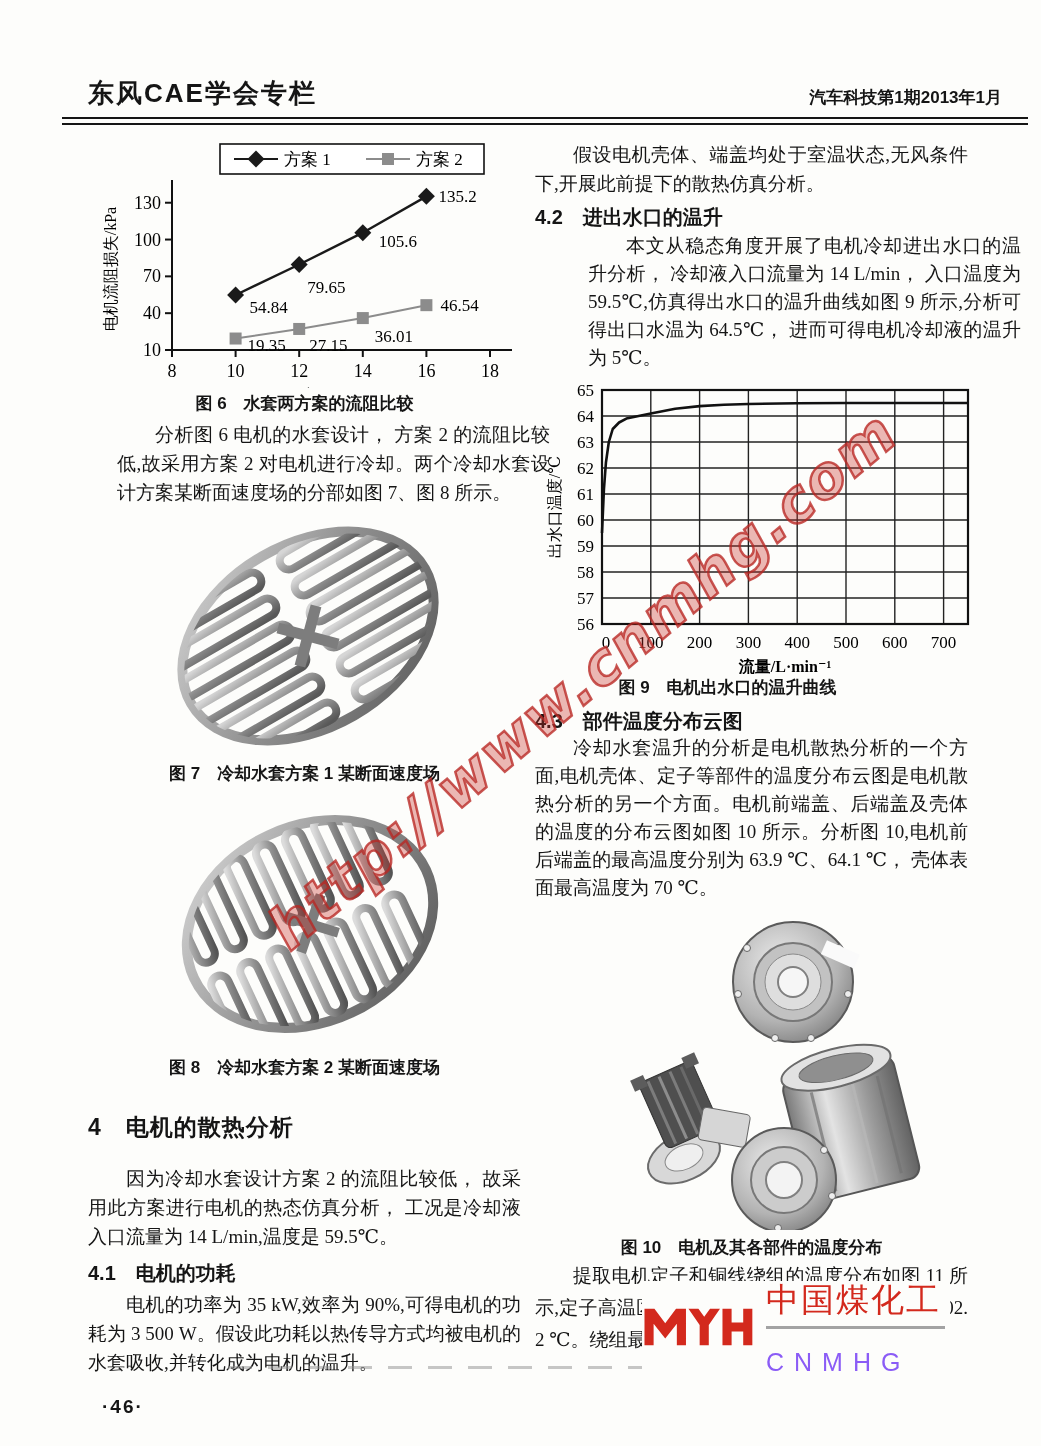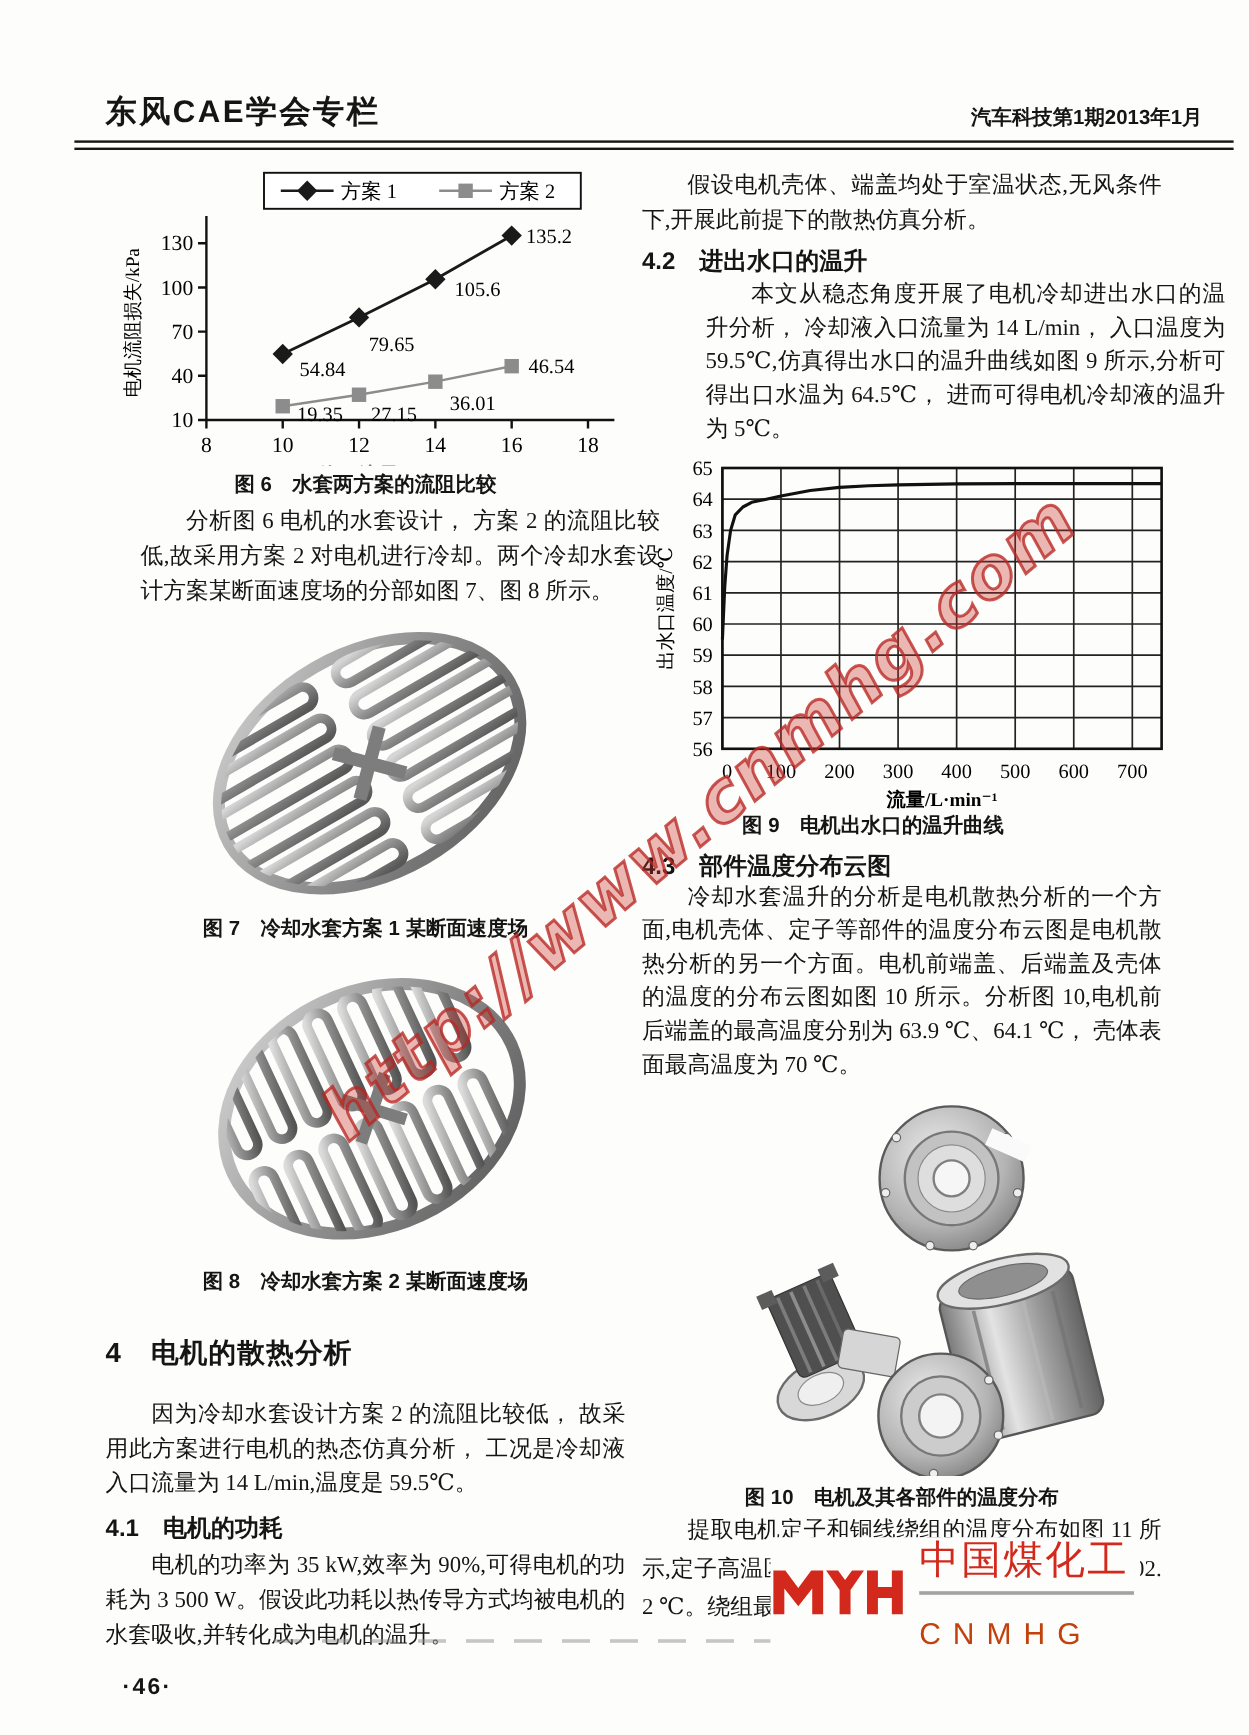--- a/index.html
+++ b/index.html
@@ -24,21 +24,21 @@
   .watermark{position:absolute;left:195px;top:678px;width:700px;text-align:center;
              transform:rotate(-40deg);transform-origin:50% 50%;
              font-family:"DejaVu Sans",sans-serif;font-weight:bold;font-style:italic;
              font-size:58px;letter-spacing:2px;color:rgba(198,48,42,0.34);
              -webkit-text-stroke:2.5px rgba(185,38,34,0.78);pointer-events:none;z-index:50;}
   .logo{position:absolute;left:642px;top:1281px;width:308px;height:92px;background:#fdfdfb;
         display:flex;align-items:center;gap:12px;z-index:40;}
   .logo-right{display:flex;flex-direction:column;align-items:flex-start;}
   .logo-cn{font-family:"Liberation Sans",sans-serif;font-size:33px;color:#d3291d;
            border-bottom:3px solid #a3a3a3;padding:0 4px 3px 0;letter-spacing:2px;}
-  .logo-en{font-family:"Liberation Sans",sans-serif;font-size:25px;color:#c2410c;
+  .logo-en{font-family:"Liberation Sans",sans-serif;font-size:25px;color:#8b5cf6;
            letter-spacing:10px;margin-top:19px;}
   .scanline{position:absolute;left:228px;top:1366px;width:545px;height:3px;opacity:.5;
             background:repeating-linear-gradient(90deg,#8f8f8f 0 24px,transparent 24px 40px);}
   svg text{font-family:"Liberation Serif","DejaVu Serif",serif;}
 </style>
 </head>
 <body>
 
 <div class="page">
 

